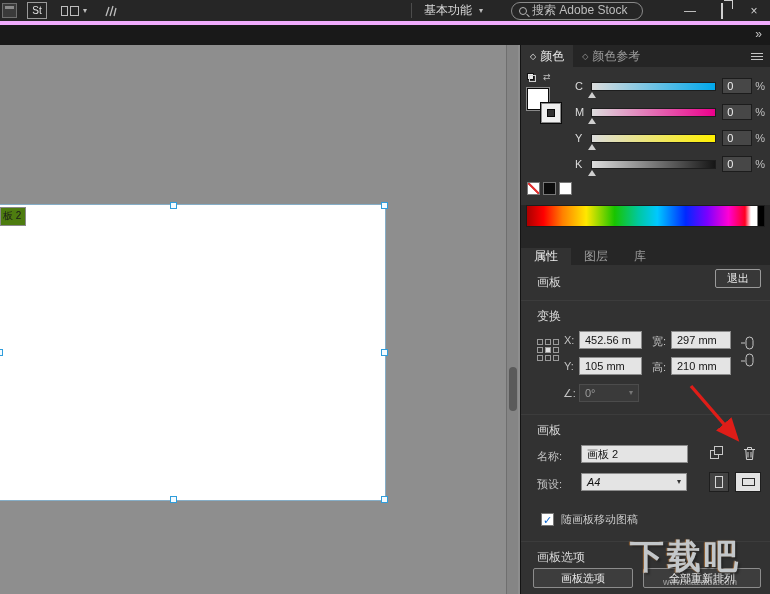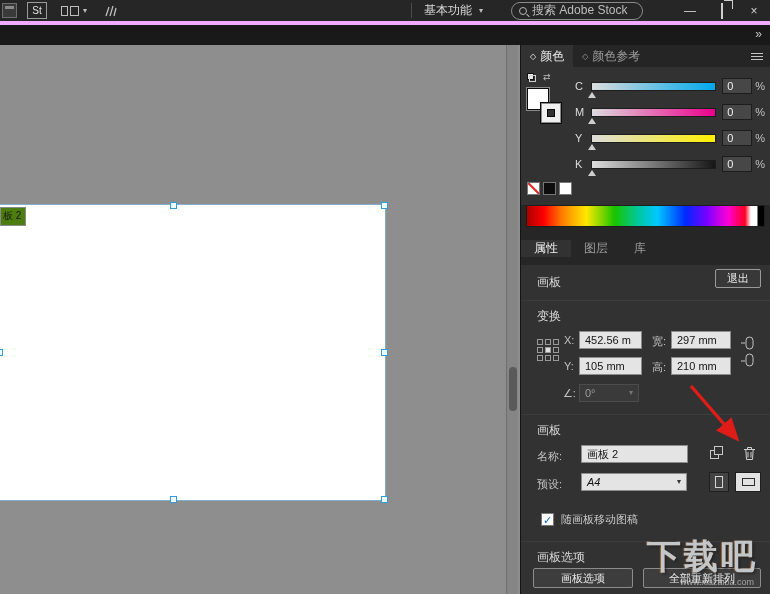--- a/index.html
+++ b/index.html
@@ -77,21 +77,21 @@
   .track.m { background:linear-gradient(to right,#dcdcdc,#ec008c); }
   .track.y { background:linear-gradient(to right,#dcdcdc,#fff000); }
   .track.k { background:linear-gradient(to right,#dcdcdc,#161616); }
   .cmyk-val { width:30px; height:16px; background:#474747; border:1px solid #1c1c1c; color:#f0f0f0; font-size:11px; line-height:14px; padding-left:4px; }
   .unit { color:#c0c0c0; font-size:11px; margin-left:3px; }
 
   .spectrum { height:22px; margin:0 5px; border:1px solid #1d1d1d;
     background:linear-gradient(to right,#a00 0%,#f00 7%,#ff8000 15%,#ffe800 25%,#18c400 37%,#00c8a0 47%,#00c8ff 55%,#0028ff 67%,#7a00ff 76%,#ff00d4 85%,#ff0020 92%,#ffffff 94.5%,#ffffff 97%,#000 97.5%,#000 100%); }
   .dock-gap { height:13px; background:#262626; }
 
-  .ptabs { display:flex; align-items:flex-start; height:25px; background:#262626; }
+  .ptabs { display:flex; align-items:flex-end; height:25px; background:#262626; }
   .ptab { display:flex; align-items:center; padding:0 13px; font-size:12px; color:#9c9c9c; cursor:default; }
   .ptab.active { background:#323232; color:#f0f0f0; }
 
   .props { position:relative; height:329px; background:#323232; color:#c9c9c9; font-size:11px; }
   .sec-title { position:absolute; color:#d8d8d8; font-size:12px; }
   .divider { position:absolute; left:0; right:0; height:1px; background:#242424; border-bottom:1px solid #3c3c3c; }
   .hdr-label { position:absolute; left:16px; top:9px; color:#d8d8d8; font-size:12px; }
   .exit-btn { position:absolute; right:9px; top:4px; height:19px; padding:0 11px; border:1px solid #9a9a9a; border-radius:2px; color:#e8e8e8; font-size:11px; line-height:17px; background:#383838; }
 
   .refgrid { position:absolute; left:16px; top:74px; display:grid; grid-template-columns:repeat(3,6px); grid-gap:2px; }
@@ -121,21 +121,21 @@
   .chkrow { position:absolute; left:20px; top:247px; display:flex; align-items:center; gap:7px; }
   .chkbox { width:13px; height:13px; background:#fff; border:1px solid #777; color:#0d66d0; font-size:11px; line-height:12px; text-align:center; font-weight:bold; }
 
   .qbtn { position:absolute; top:303px; height:20px; background:#3d3d3d; border:1px solid #8c8c8c; border-radius:2px; color:#e8e8e8; font-size:11px; line-height:18px; text-align:center; }
   .qbtn.b1 { left:12px; width:100px; }
   .qbtn.b2 { left:122px; width:118px; }
 
   
   .annot { position:absolute; left:0; top:0; z-index:60; pointer-events:none; }
   .watermark { position:absolute; left:630px; top:534px; z-index:55; text-align:left; pointer-events:none; }
-  .wm-main { font-size:34px; font-weight:bold; color:#c3c7ca; letter-spacing:3px; text-shadow:2px 2px 2px rgba(30,30,30,.55), -1px 0 1px rgba(233,145,63,.55);margin-left:17px; }
+  .wm-main { font-size:34px; font-weight:bold; color:#c3c7ca; letter-spacing:3px; text-shadow:2px 2px 2px rgba(30,30,30,.55), -1px 0 1px rgba(233,145,63,.55); }
   .wm-sub { font-size:9px; color:rgba(240,240,240,.55); text-align:right; margin-top:-3px; padding-right:4px; }
 </style>
 </head>
 <body>
 
 <div class="app">
 
   <div class="titlebar">
     <div class="app-icon"></div>
     <div class="st-badge">St</div>

